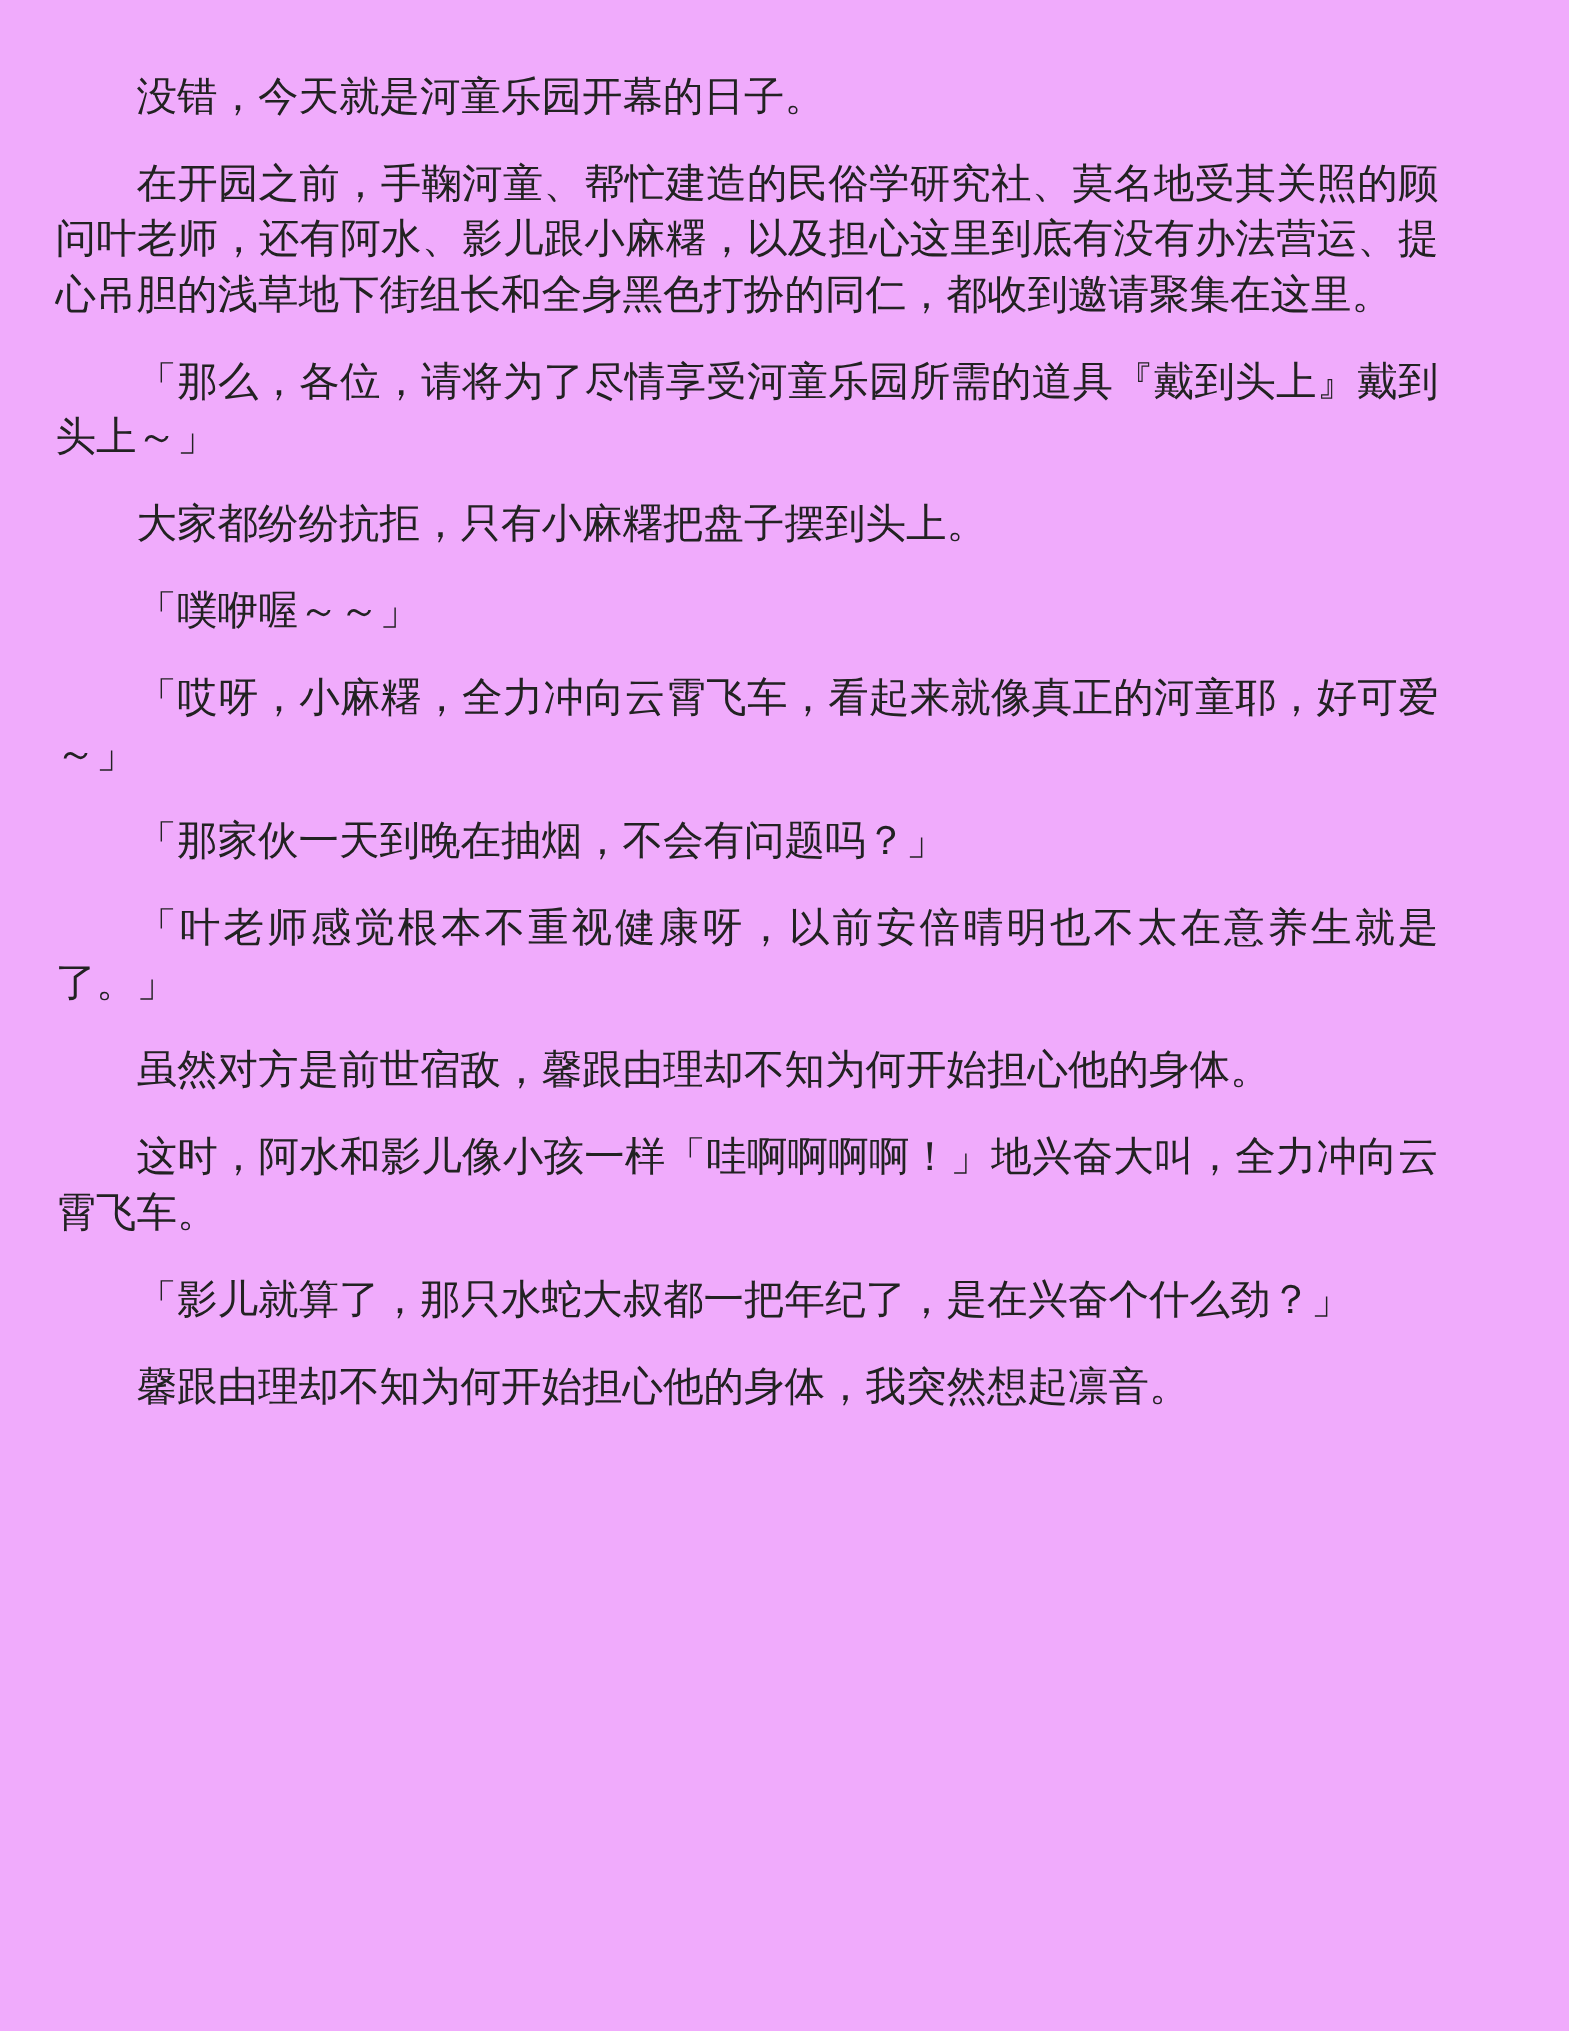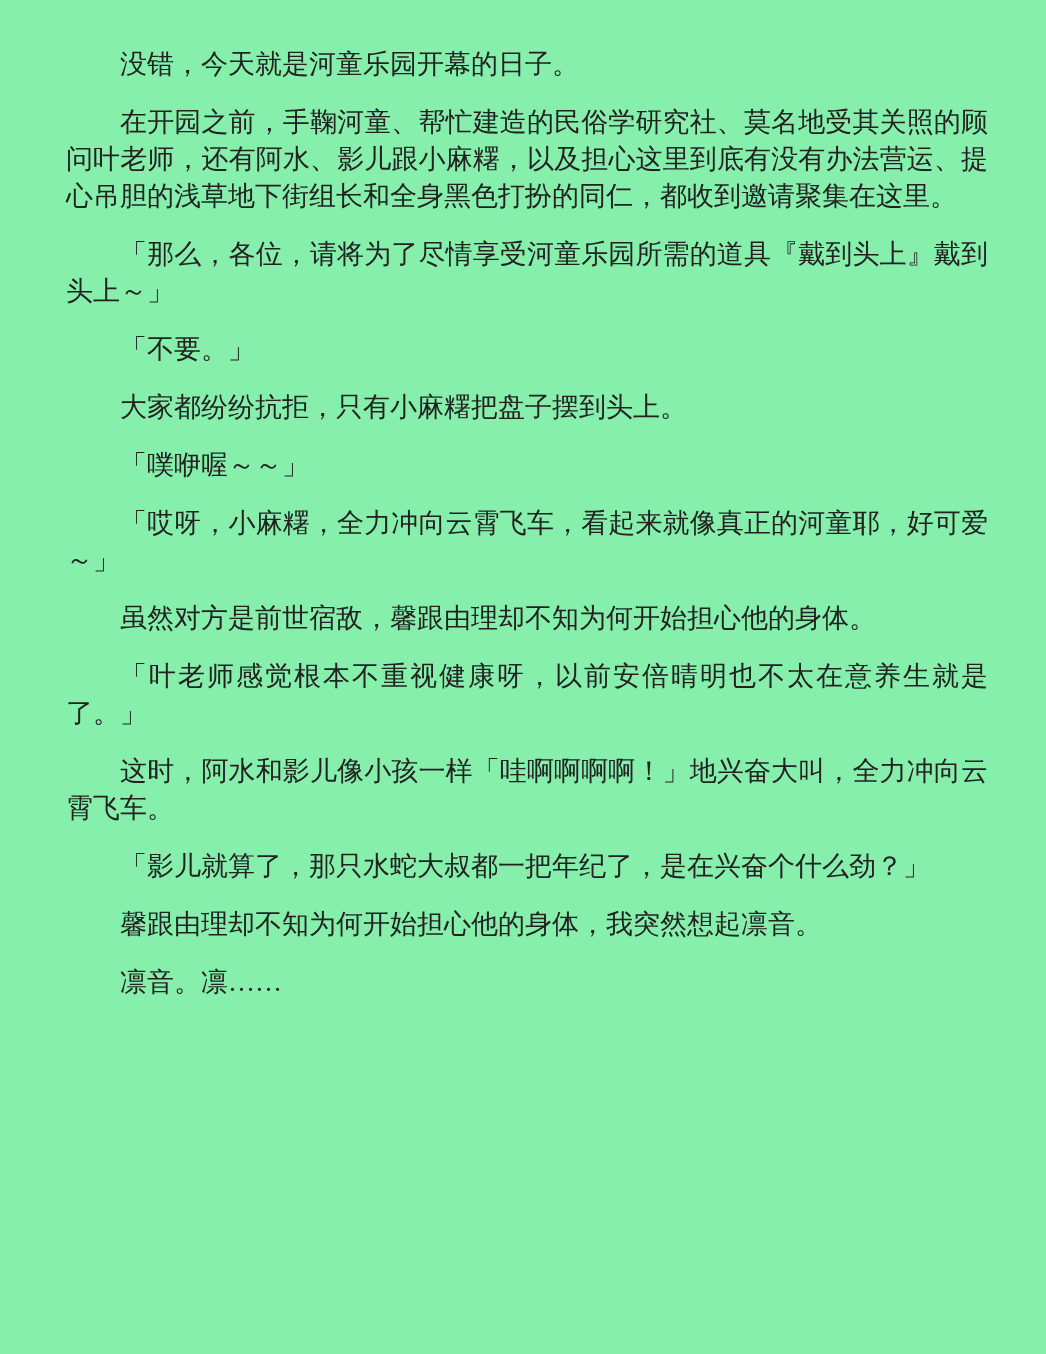--- a/index.html
+++ b/index.html
@@ -4,23 +4,23 @@
 <style>
   html, body {
     margin: 0;
     padding: 0;
     background: #ffffff;
   }
   .page {
     position: relative;
     width: 1046px;
     height: 1354px;
-    background: #86efac;
+    background: #f0abfc;
     box-sizing: border-box;
-    padding: 46px 56px 0 66px;
+    padding: 46px 56px 0 37px;
     overflow: hidden;
   }
   .text-body {
     width: 922px;
     font-family: "Liberation Serif", "DejaVu Serif", serif;
     font-size: 27px;
     line-height: 37px;
     color: #222222;
     text-align: justify;
     letter-spacing: 0;
@@ -33,24 +33,23 @@
   }
 </style>
 </head>
 <body>
 
 <div class="page">
   <div class="text-body">
     <p>没错，今天就是河童乐园开幕的日子。</p>
     <p>在开园之前，手鞠河童、帮忙建造的民俗学研究社、莫名地受其关照的顾问叶老师，还有阿水、影儿跟小麻糬，以及担心这里到底有没有办法营运、提心吊胆的浅草地下街组长和全身黑色打扮的同仁，都收到邀请聚集在这里。</p>
     <p>「那么，各位，请将为了尽情享受河童乐园所需的道具『戴到头上』戴到头上～」</p>
-    <p>「不要。」</p>
     <p>大家都纷纷抗拒，只有小麻糬把盘子摆到头上。</p>
     <p>「噗咿喔～～」</p>
     <p>「哎呀，小麻糬，全力冲向云霄飞车，看起来就像真正的河童耶，好可爱～」</p>
+    <p>「那家伙一天到晚在抽烟，不会有问题吗？」</p>
+    <p>「叶老师感觉根本不重视健康呀，以前安倍晴明也不太在意养生就是了。」</p>
     <p>虽然对方是前世宿敌，馨跟由理却不知为何开始担心他的身体。</p>
-    <p>「叶老师感觉根本不重视健康呀，以前安倍晴明也不太在意养生就是了。」</p>
     <p>这时，阿水和影儿像小孩一样「哇啊啊啊啊！」地兴奋大叫，全力冲向云霄飞车。</p>
     <p>「影儿就算了，那只水蛇大叔都一把年纪了，是在兴奋个什么劲？」</p>
     <p>馨跟由理却不知为何开始担心他的身体，我突然想起凛音。</p>
-    <p>凛音。凛……</p>
   </div>
 </div>
 
 </body></html>

